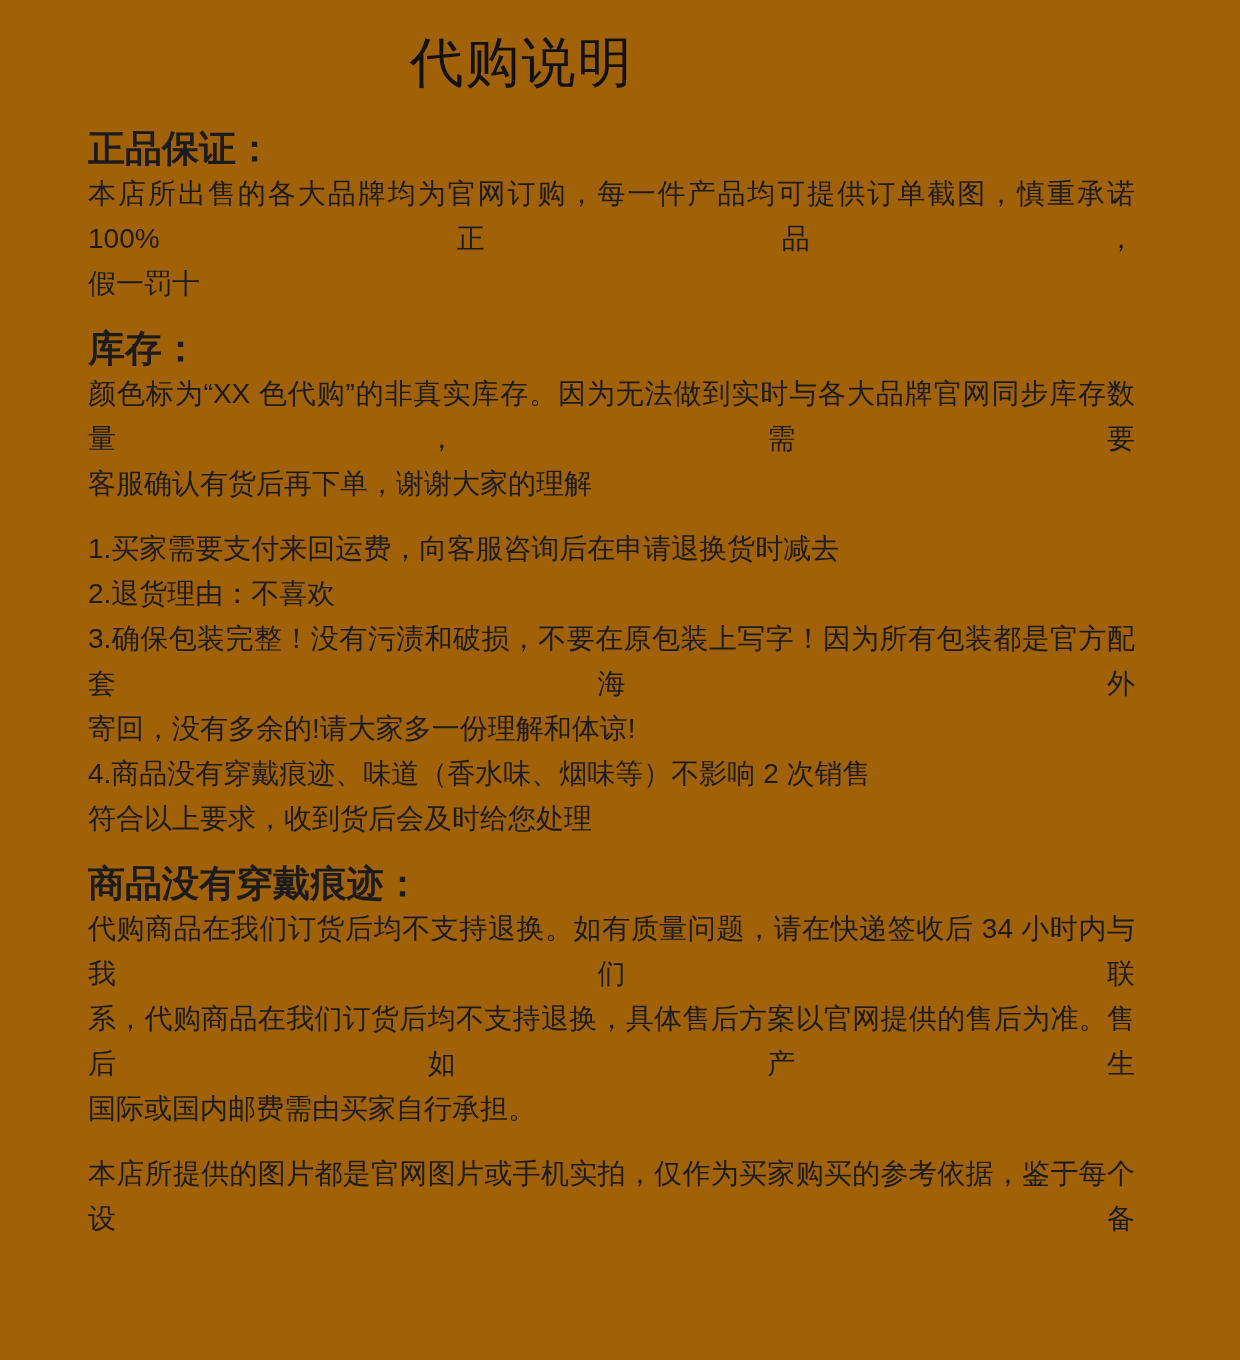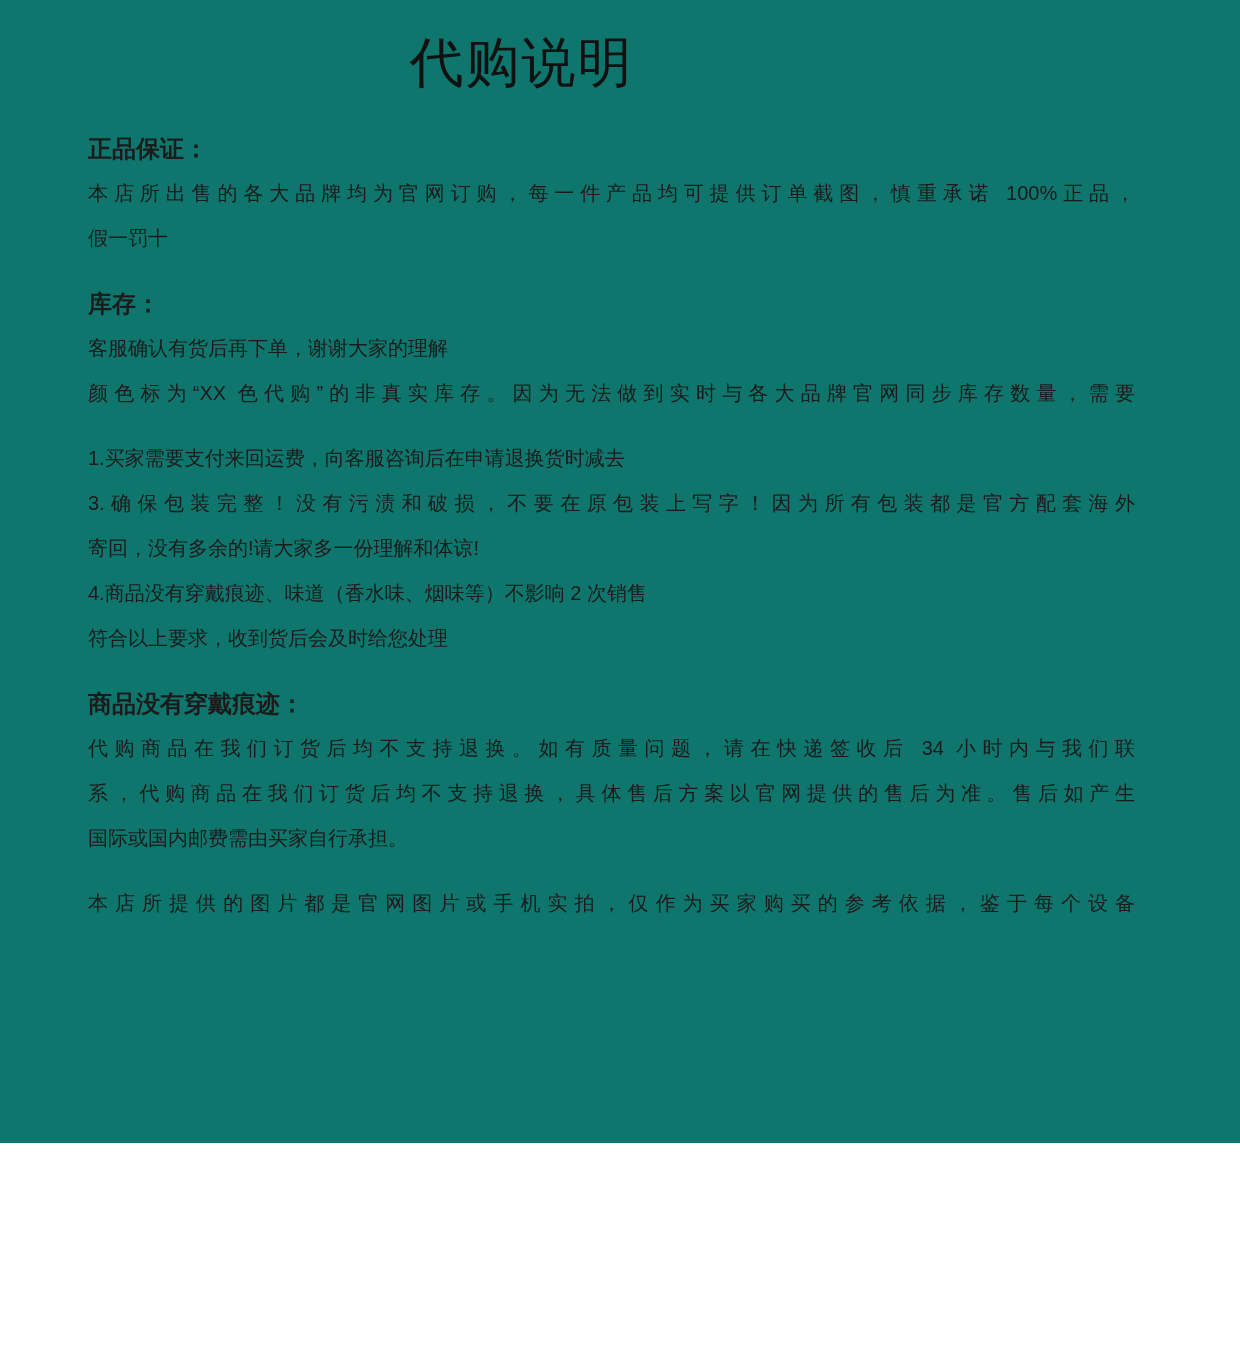--- a/index.html
+++ b/index.html
@@ -10,46 +10,46 @@
   body {
     width: 1240px;
     height: 1360px;
     overflow: hidden;
     font-family: "Liberation Sans", sans-serif;
     color: var(--ink, #1b1b1b);
   }
   .page {
     box-sizing: border-box;
     width: 1240px;
-    height: 1143px;
+    height: 1360px;
     padding: 28px 105px 0 88px;
-    background: #0f766e;
+    background: #a16207;
   }
   .doc-title {
     margin: 0 0 30px 0;
     position: relative;
     left: -90px;
     text-align: center;
     font-size: 54px;
     line-height: 68px;
     font-weight: 400;
     color: #111111;
     letter-spacing: 2px;
   }
   .section {
     margin: 0 0 20px 0;
   }
   .heading {
-    font-size: 24px;
+    font-size: 37px;
     line-height: 45px;
     font-weight: 700;
     color: var(--ink, #1b1b1b);
   }
   .line {
-    font-size: 20px;
+    font-size: 28px;
     line-height: 45px;
     color: var(--ink, #1b1b1b);
   }
   .line.flush {
     text-align: justify;
     text-align-last: justify;
     text-justify: inter-character;
   }
 </style>
 </head>
@@ -58,25 +58,26 @@
 <div class="page">
   <h1 class="doc-title">代购说明</h1>
   <div>
       <section class="section">
         <div class="heading">正品保证：</div>
         <div class="line flush"><span class="seg">本店所出售的各大品牌均为官网订购，每一件产品均可提供订单截图，慎重承诺 100%正品，</span></div>
         <div class="line"><span class="seg">假一罚十</span></div>
       </section>
       <section class="section">
         <div class="heading">库存：</div>
+        <div class="line flush"><span class="seg">颜色标为“XX 色代购”的非真实库存。因为无法做到实时与各大品牌官网同步库存数量，需要</span></div>
         <div class="line"><span class="seg">客服确认有货后再下单，谢谢大家的理解</span></div>
-        <div class="line flush"><span class="seg">颜色标为“XX 色代购”的非真实库存。因为无法做到实时与各大品牌官网同步库存数量，需要</span></div>
       </section>
       <section class="section">
         <div class="line"><span class="seg">1.买家需要支付来回运费，向客服咨询后在申请退换货时减去</span></div>
+        <div class="line"><span class="seg">2.退货理由：不喜欢</span></div>
         <div class="line flush"><span class="seg">3.确保包装完整！没有污渍和破损，不要在原包装上写字！因为所有包装都是官方配套海外</span></div>
         <div class="line"><span class="seg">寄回，没有多余的!请大家多一份理解和体谅!</span></div>
         <div class="line"><span class="seg">4.商品没有穿戴痕迹、味道（香水味、烟味等）不影响 2 次销售</span></div>
         <div class="line"><span class="seg">符合以上要求，收到货后会及时给您处理</span></div>
       </section>
       <section class="section">
         <div class="heading">商品没有穿戴痕迹：</div>
         <div class="line flush"><span class="seg">代购商品在我们订货后均不支持退换。如有质量问题，请在快递签收后 34 小时内与我们联</span></div>
         <div class="line flush"><span class="seg">系，代购商品在我们订货后均不支持退换，具体售后方案以官网提供的售后为准。售后如产生</span></div>
         <div class="line"><span class="seg">国际或国内邮费需由买家自行承担。</span></div>

